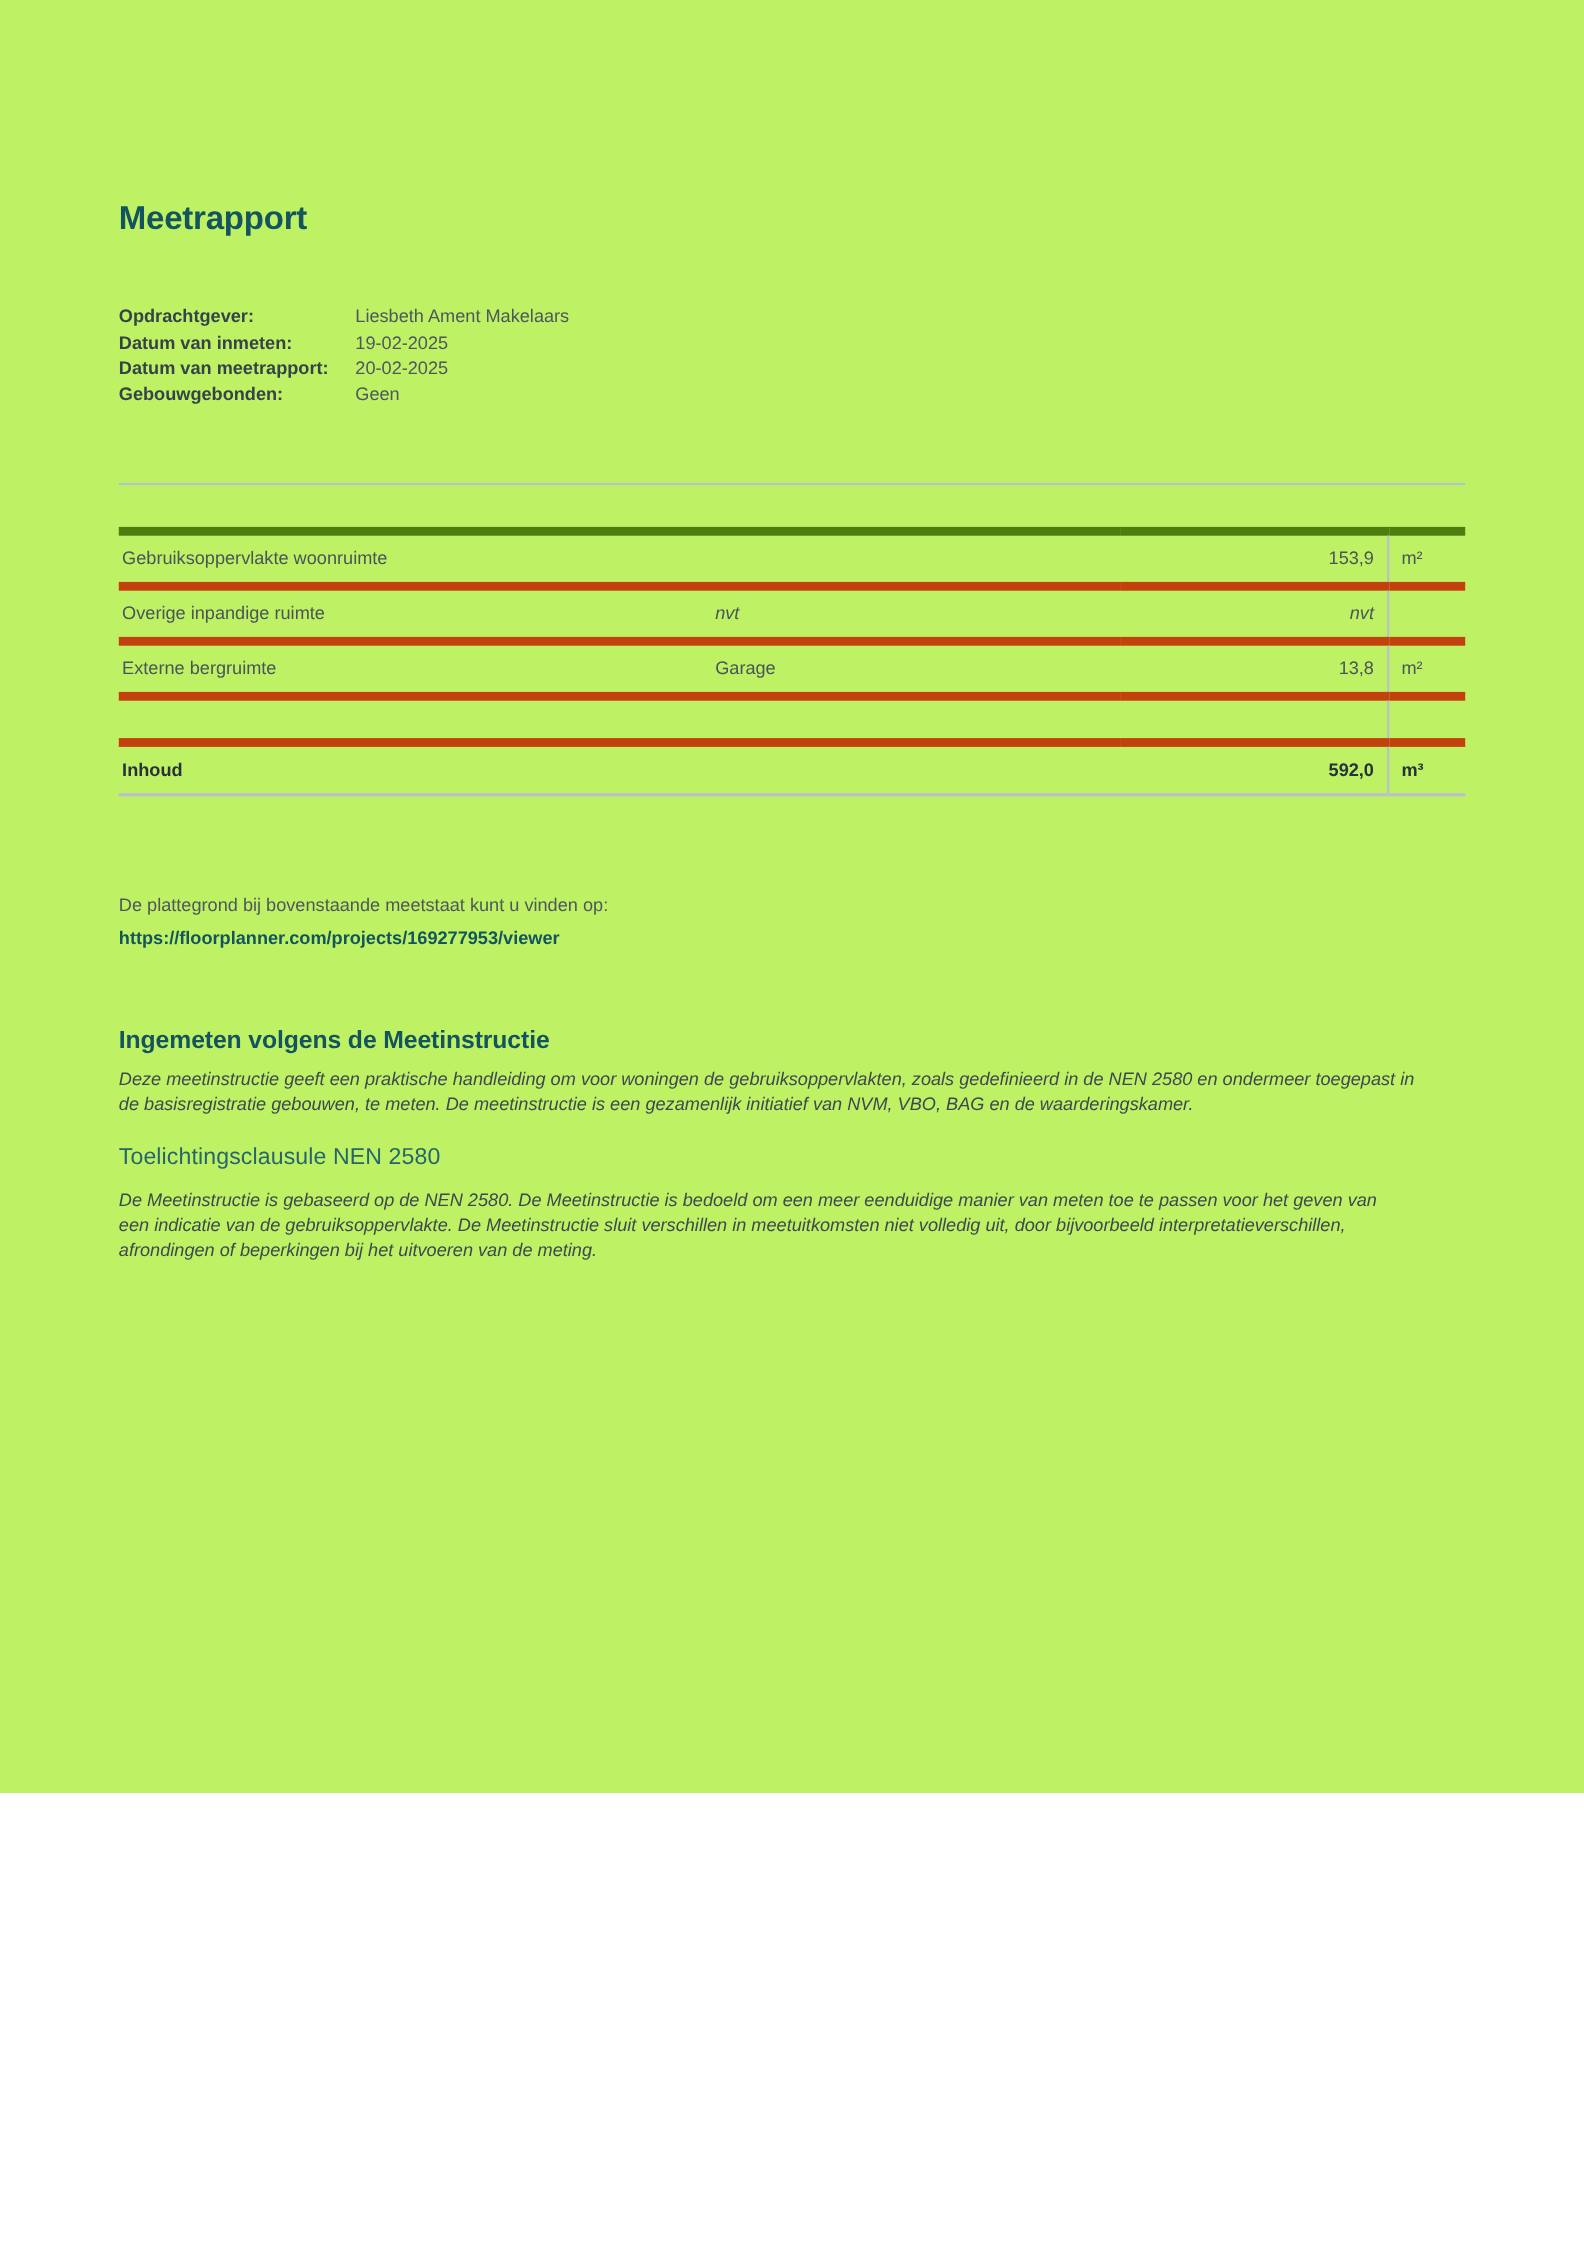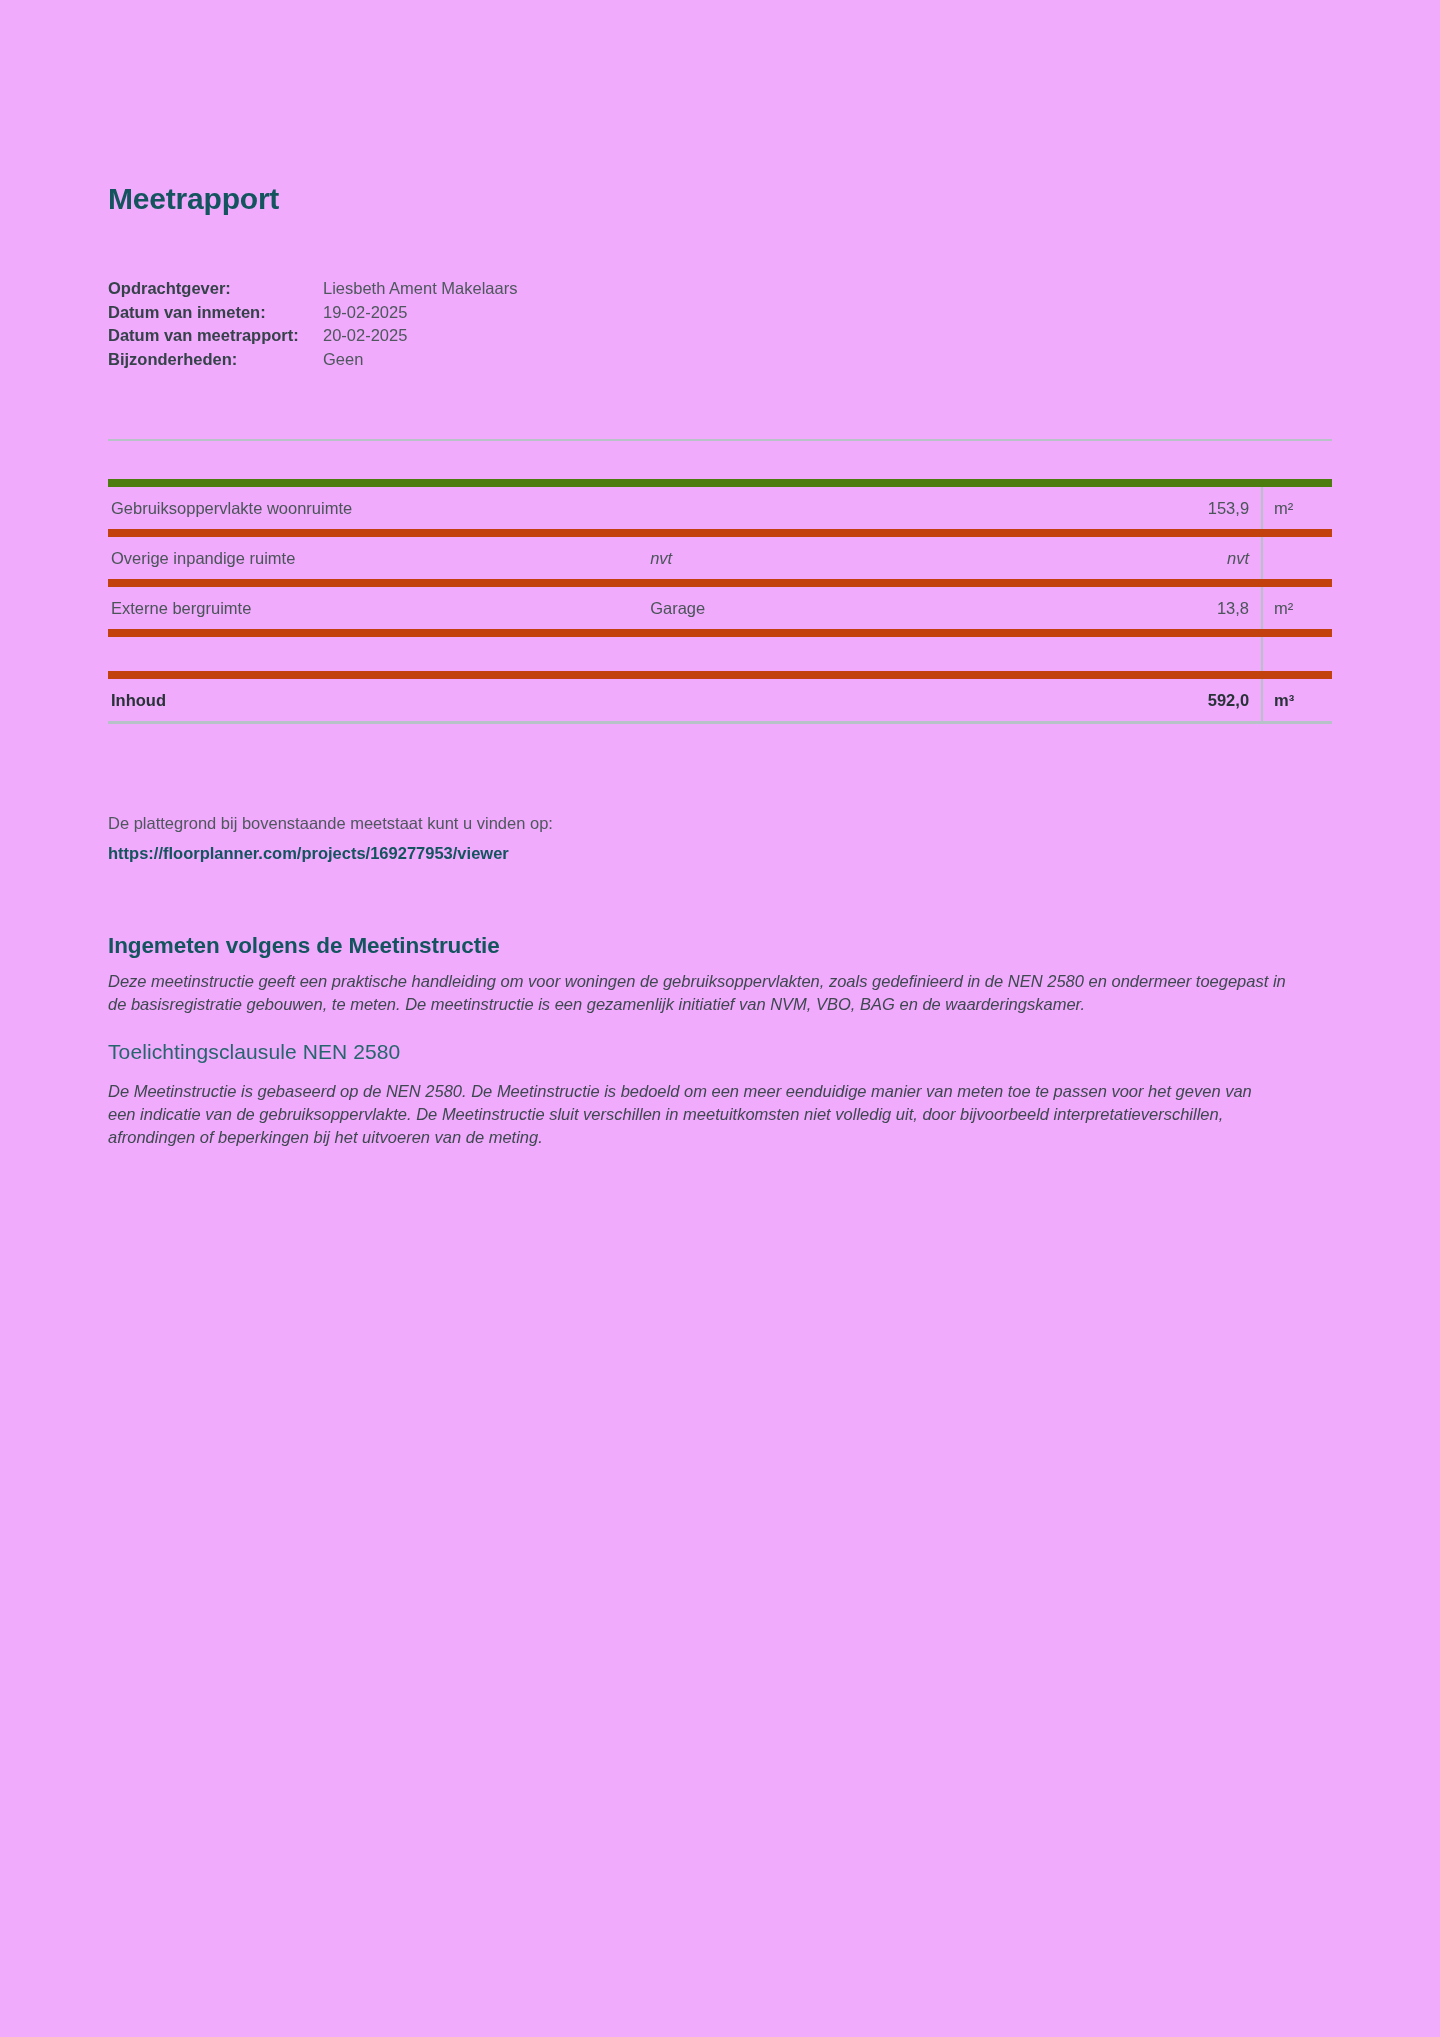--- a/index.html
+++ b/index.html
@@ -11,22 +11,22 @@
 
   body {
     font-family: "Liberation Sans", sans-serif;
     color: #3b4449;
     -webkit-font-smoothing: antialiased;
   }
 
   .page {
     position: relative;
     width: 1440px;
-    height: 2037px;
-    background: #f0abfc;
+    height: 1630px;
+    background: #bef264;
     box-sizing: border-box;
     overflow: hidden;
   }
 
   .content {
     position: absolute;
     left: 108px;
     top: 0;
     width: 1224px;
   }
@@ -204,21 +204,21 @@
     <h1 class="doc-title">Meetrapport</h1>
 
     <div class="meta">
 
 
       <div class="meta-col right">
         <div class="meta-labels">
           <div class="meta-row">Opdrachtgever:</div>
           <div class="meta-row">Datum van inmeten:</div>
           <div class="meta-row">Datum van meetrapport:</div>
-          <div class="meta-row">Bijzonderheden:</div>
+          <div class="meta-row">Gebouwgebonden:</div>
         </div>
         <div class="meta-values">
           <div class="meta-row">Liesbeth Ament Makelaars</div>
           <div class="meta-row">19-02-2025</div>
           <div class="meta-row">20-02-2025</div>
           <div class="meta-row">Geen</div>
         </div>
       </div>
 
     </div>

